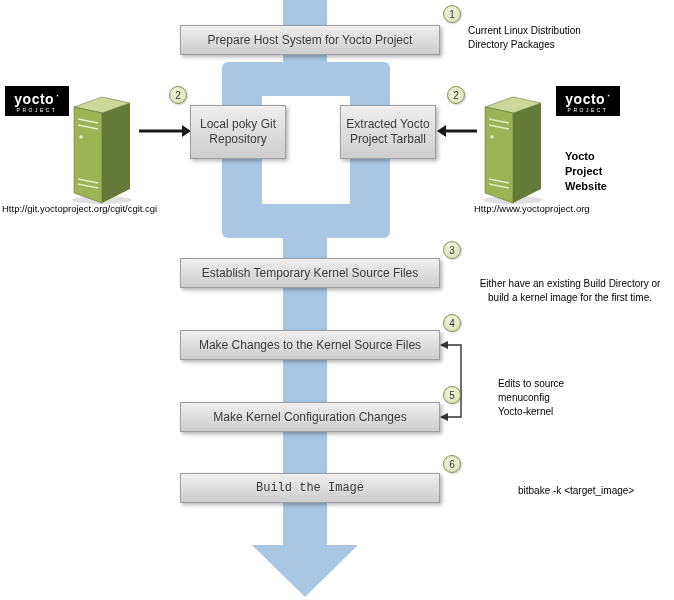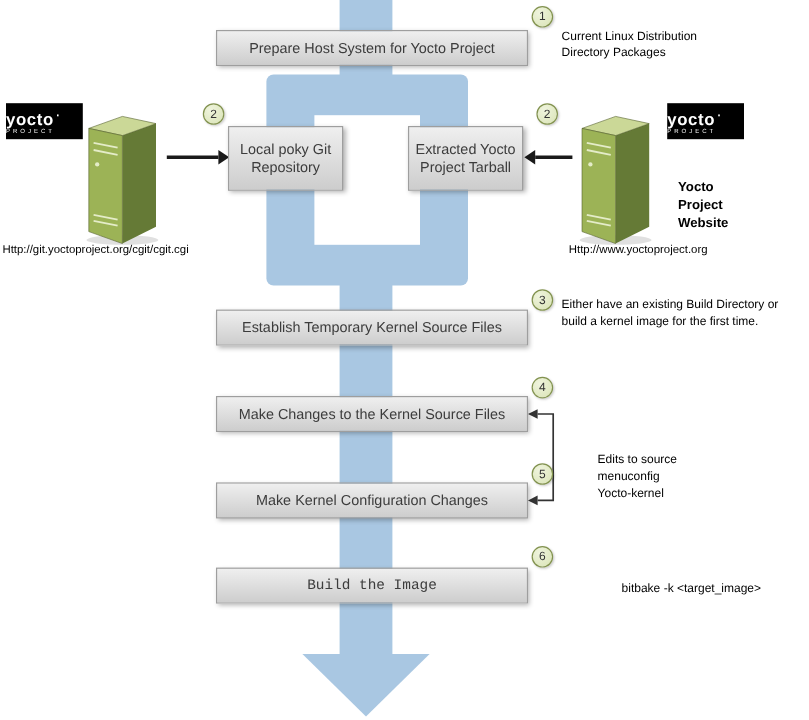--- a/index.html
+++ b/index.html
@@ -42,21 +42,21 @@
     font-size:10px;color:#333;box-sizing:border-box;
     box-shadow:1px 1px 2px rgba(0,0,0,0.2);
   }
 
   .note{position:absolute;font-size:10px;color:#000;line-height:14px;}
   .side-label{position:absolute;font-size:11px;font-weight:bold;color:#000;line-height:15px;}
   .url{position:absolute;font-size:9.5px;color:#000;}
 
   .yocto-logo{
     position:absolute;width:64px;height:30px;background:var(--logo-bg);color:#fff;
-    display:flex;flex-direction:column;justify-content:center;
+    display:flex;flex-direction:column;align-items:center;justify-content:center;
   }
   .logo-main{font-size:14px;font-weight:bold;letter-spacing:0.5px;line-height:13px;}
   .logo-dot{font-size:9px;vertical-align:5px;margin-left:2px;}
   .logo-sub{font-size:5px;letter-spacing:2.5px;margin-top:1px;}
 
   .server{position:absolute;}
   .srv-side{fill:var(--server-green-dark);}
   .srv-top{fill:var(--server-green-light);stroke:#55622e;stroke-width:0.5;}
   .srv-front{fill:var(--server-green);stroke:#55622e;stroke-width:0.5;}
   .srv-detail line{stroke:#e4ecc8;stroke-width:1.5;}
@@ -109,21 +109,21 @@
   <div class="badge" style="left:443px;top:241px;">3</div>
   <div class="badge" style="left:443px;top:314px;">4</div>
   <div class="badge" style="left:443px;top:386px;">5</div>
   <div class="badge" style="left:443px;top:455px;">6</div>
 
   <div class="note" style="left:468px;top:24px;">
     <div>Current Linux Distribution</div>
     <div>Directory Packages</div>
   </div>
 
-  <div class="note" style="left:468px;top:248px;width:204px;">Either have an existing Build Directory or build a kernel image for the first time.</div>
+  <div class="note" style="left:468px;top:277px;width:204px;text-align:center;">Either have an existing Build Directory or build a kernel image for the first time.</div>
 
   <div class="note" style="left:498px;top:361px;margin-top:16px;">
     <div>Edits to source</div>
     <div>menuconfig</div>
     <div>Yocto-kernel</div>
   </div>
 
   <div class="note" style="left:470px;top:484px;padding-left:48px;">bitbake -k &lt;target_image&gt;</div>
 
   <div class="yocto-logo" style="left:5px;top:86px;">

